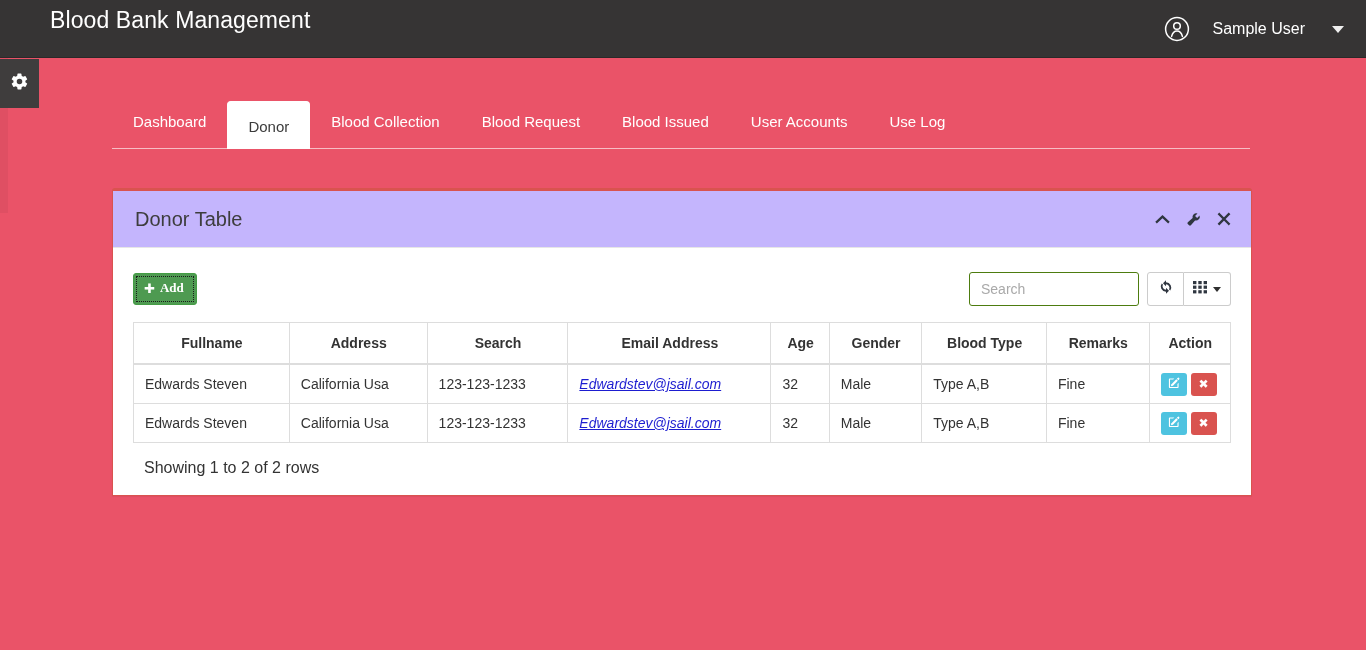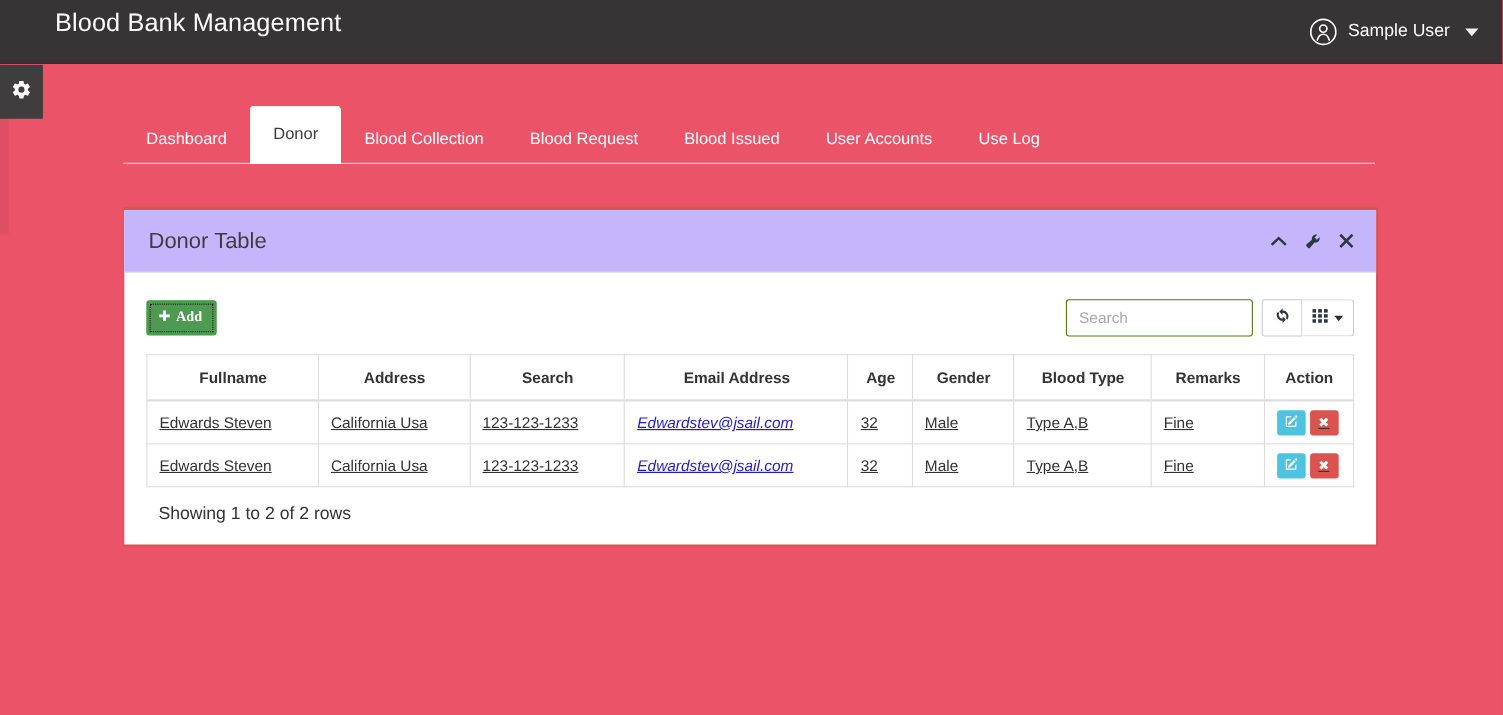--- a/index.html
+++ b/index.html
@@ -42,21 +42,21 @@
     font-weight: 400;
     letter-spacing: 0.1px;
     white-space: nowrap;
   }
   #user-area {
     position: absolute;
     right: 22px; top: 0;
     height: 58px;
     display: flex;
     align-items: center;
-    gap: 10px;
+    gap: 23px;
     color: #ffffff;
     cursor: pointer;
   }
   #user-area .uicon { display: block; line-height: 0; }
   #user-name {
     font-size: 16px;
     color: #ffffff;
     white-space: nowrap;
   }
   .caret-down {
@@ -84,21 +84,20 @@
 
   
   #tabs-wrap {
     position: absolute;
     left: 112px; top: 101px;
     width: 1138px; height: 48px;
     border-bottom: 1px solid rgba(255,255,255,0.62);
   }
   #tabs {
     display: flex;
-    align-items: flex-end;
     height: 100%;
     list-style: none;
     margin: 0; padding: 0;
   }
   .tab {
     font-size: 15px;
     color: #ffffff;
     padding: 11px 20px 12px 20px;
     cursor: pointer;
     white-space: nowrap;
@@ -237,21 +236,20 @@
     border-bottom-width: 2px;
     vertical-align: middle;
     white-space: nowrap;
   }
   #donor-table td {
     padding: 11px 10px 11px 11px;
     border: 1px solid #dddddd;
     color: #333333;
     vertical-align: middle;
     white-space: nowrap;
-    text-decoration: underline;
   }
   .col-fullname { width: 155px; }
   .col-address { width: 137px; }
   .col-contact { width: 140px; }
   .col-email { width: 202px; }
   .col-age { width: 58px; }
   .col-gender { width: 92px; }
   .col-bloodtype { width: 124px; }
   .col-remarks { width: 102px; }
   .col-action { width: 81px; }

